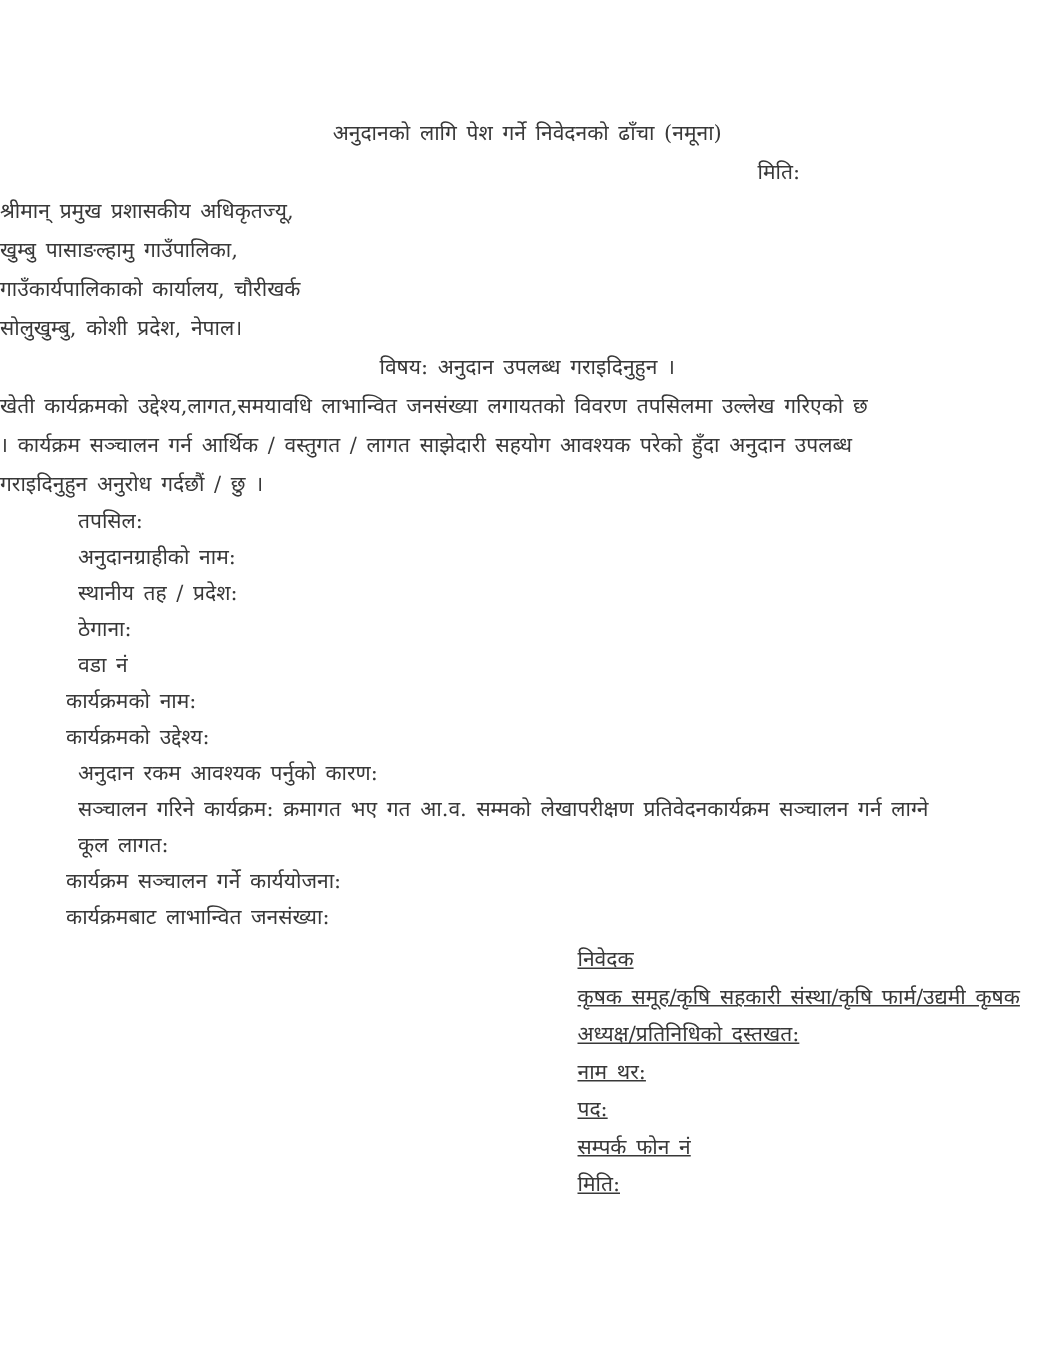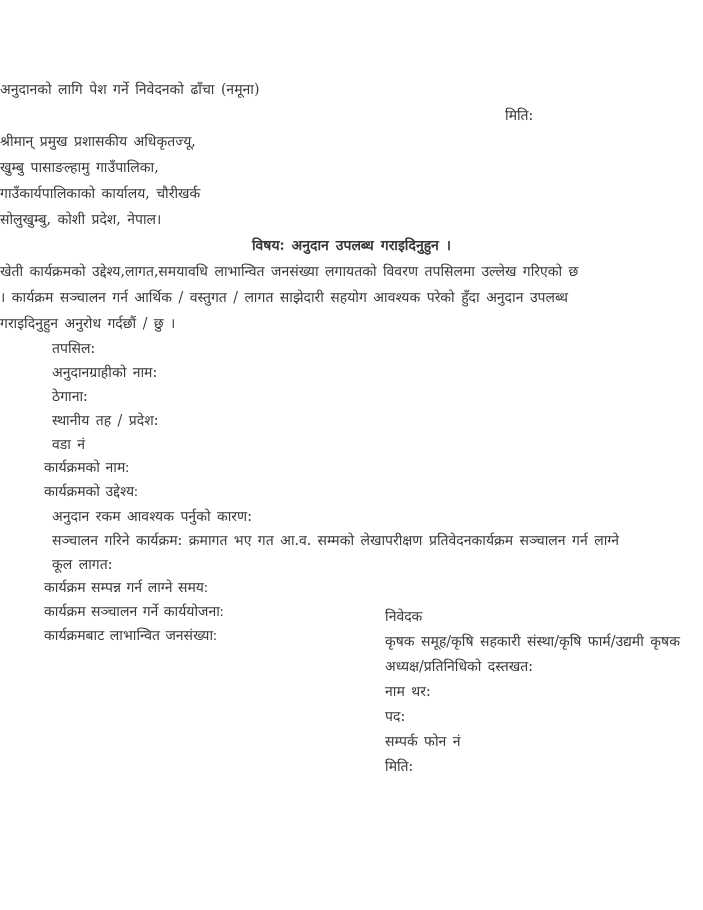--- a/index.html
+++ b/index.html
@@ -20,46 +20,45 @@
   }
   .flow {
     padding-top: 76px;
   }
   .line {
     line-height: 26px;
     padding-right: 26px;
     white-space: nowrap;
   }
   .title {
-    text-align: left;
+    text-align: center;
     padding-left: 0;
     padding-right: 0;
   }
   .subject {
     text-align: center;
     padding-left: 0;
     padding-right: 0;
-    font-weight: bold;
   }
   .date-line {
     padding-left: 505px;
   }
   .dline {
     line-height: 24px;
     padding-left: 52px;
     white-space: nowrap;
   }
   .dline.indent {
     padding-left: 44px;
-    font-family: Liberation Serif, serif;
   }
   .signature {
     position: absolute;
     left: 385px;
-    top: 604px;
+    top: 628px;
+    text-decoration: underline;
   }
   .sline {
     line-height: 25px;
     white-space: nowrap;
   }
 </style>
 </head>
 <body>
 
 <div class="page">
@@ -78,29 +77,28 @@
 
     <div>
       <div class="line">खेती  कार्यक्रमको उद्देश्य,लागत,समयावधि लाभान्वित जनसंख्या लगायतको विवरण तपसिलमा उल्लेख गरिएको छ</div>
       <div class="line">।  कार्यक्रम सञ्चालन गर्न आर्थिक / वस्तुगत / लागत साझेदारी सहयोग आवश्यक परेको हुँदा अनुदान उपलब्ध</div>
       <div class="line">गराइदिनुहुन अनुरोध गर्दछौं / छु ।</div>
     </div>
 
     <div>
       <div class="dline">तपसिल:</div>
       <div class="dline">अनुदानग्राहीको नाम:</div>
+      <div class="dline">स्थानीय तह / प्रदेश:</div>
       <div class="dline">ठेगाना:</div>
-      <div class="dline">स्थानीय तह / प्रदेश:</div>
       <div class="dline">वडा नं</div>
       <div class="dline indent">कार्यक्रमको नाम:</div>
       <div class="dline indent">कार्यक्रमको उद्देश्य:</div>
       <div class="dline">अनुदान रकम आवश्यक पर्नुको कारण:</div>
       <div class="dline">सञ्चालन गरिने कार्यक्रम: क्रमागत भए गत आ.व. सम्मको लेखापरीक्षण प्रतिवेदनकार्यक्रम सञ्चालन गर्न लाग्ने</div>
       <div class="dline">कूल लागत:</div>
-      <div class="dline indent">कार्यक्रम सम्पन्न गर्न लाग्ने समय:</div>
       <div class="dline indent">कार्यक्रम सञ्चालन गर्ने कार्ययोजना:</div>
       <div class="dline indent">कार्यक्रमबाट लाभान्वित जनसंख्या:</div>
     </div>
   </div>
 
   <div class="signature">
     <div class="sline">निवेदक</div>
     <div class="sline">कृषक समूह/कृषि सहकारी संस्था/कृषि फार्म/उद्यमी कृषक</div>
     <div class="sline">अध्यक्ष/प्रतिनिधिको दस्तखत:</div>
     <div class="sline">नाम थर:</div>

